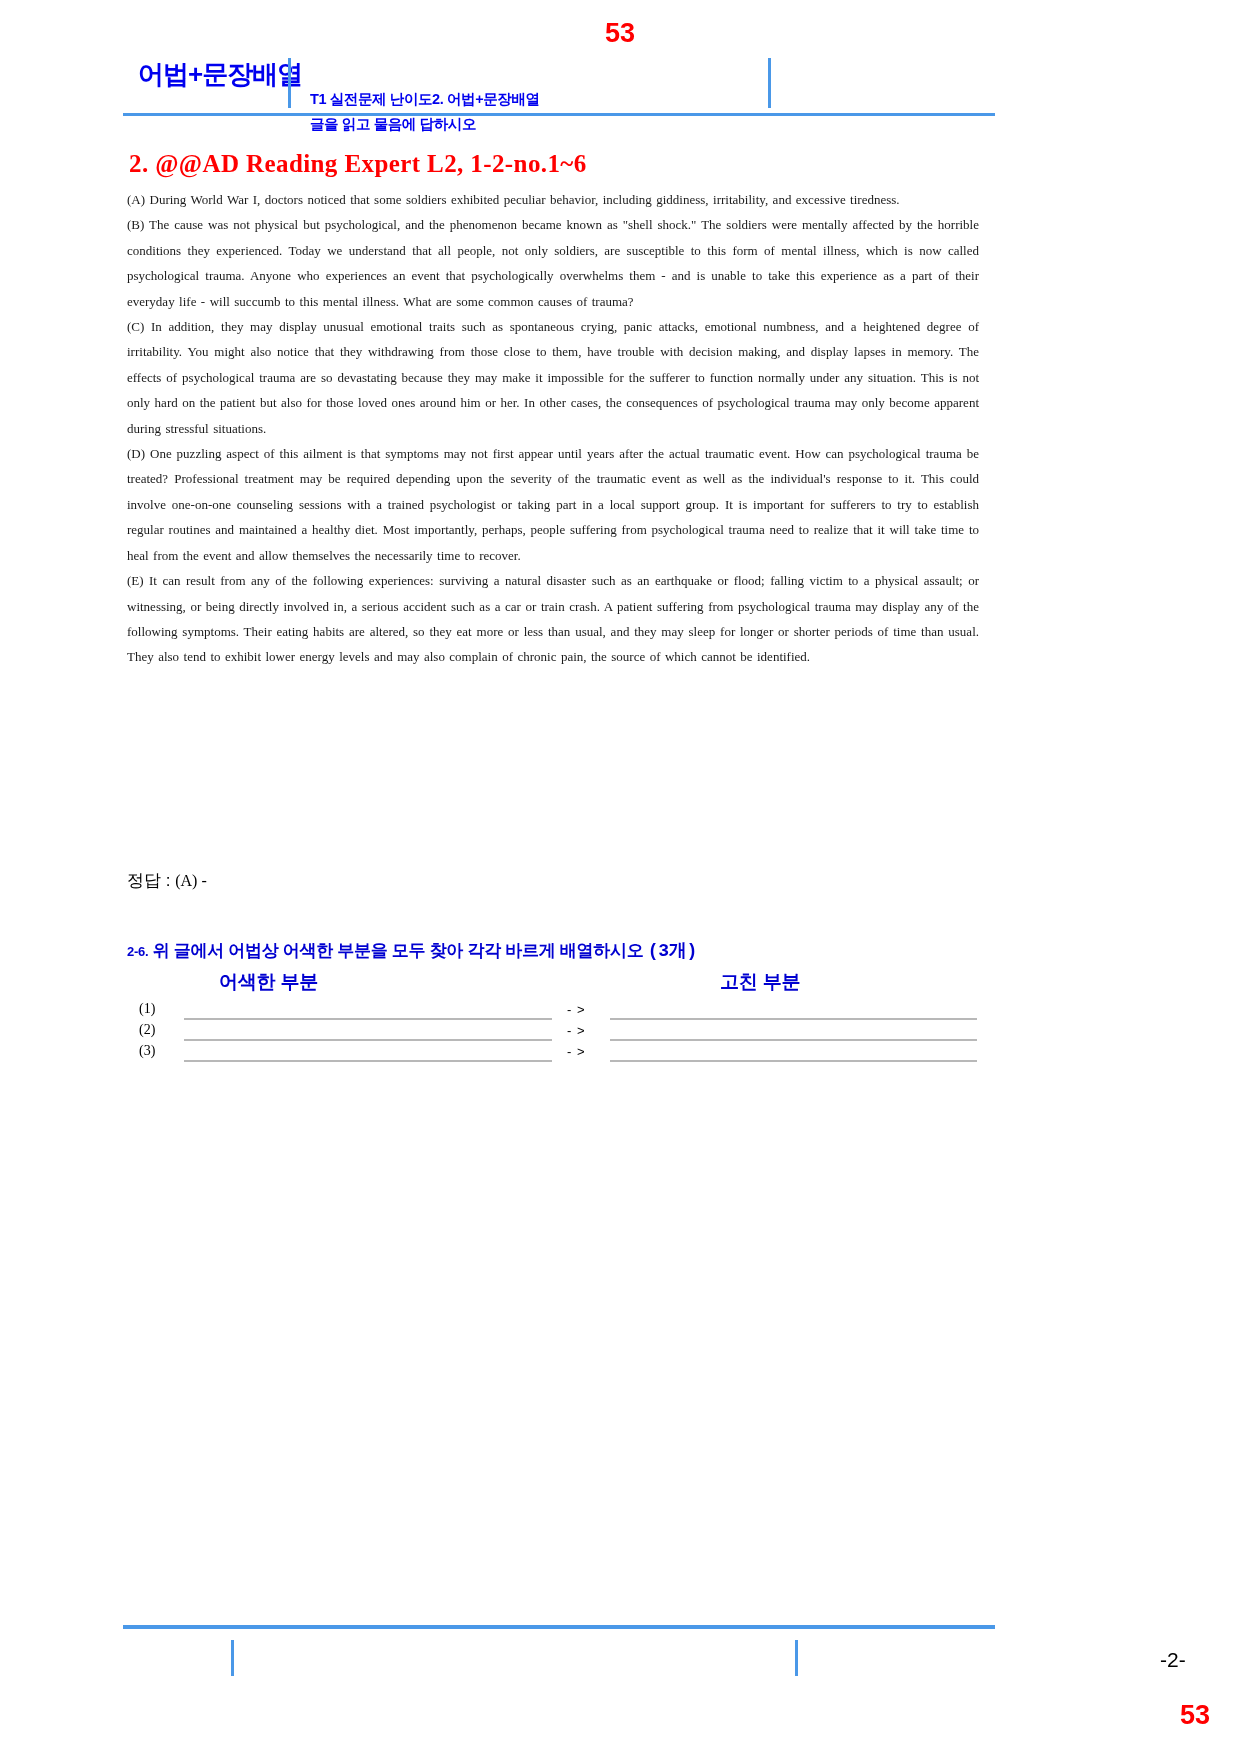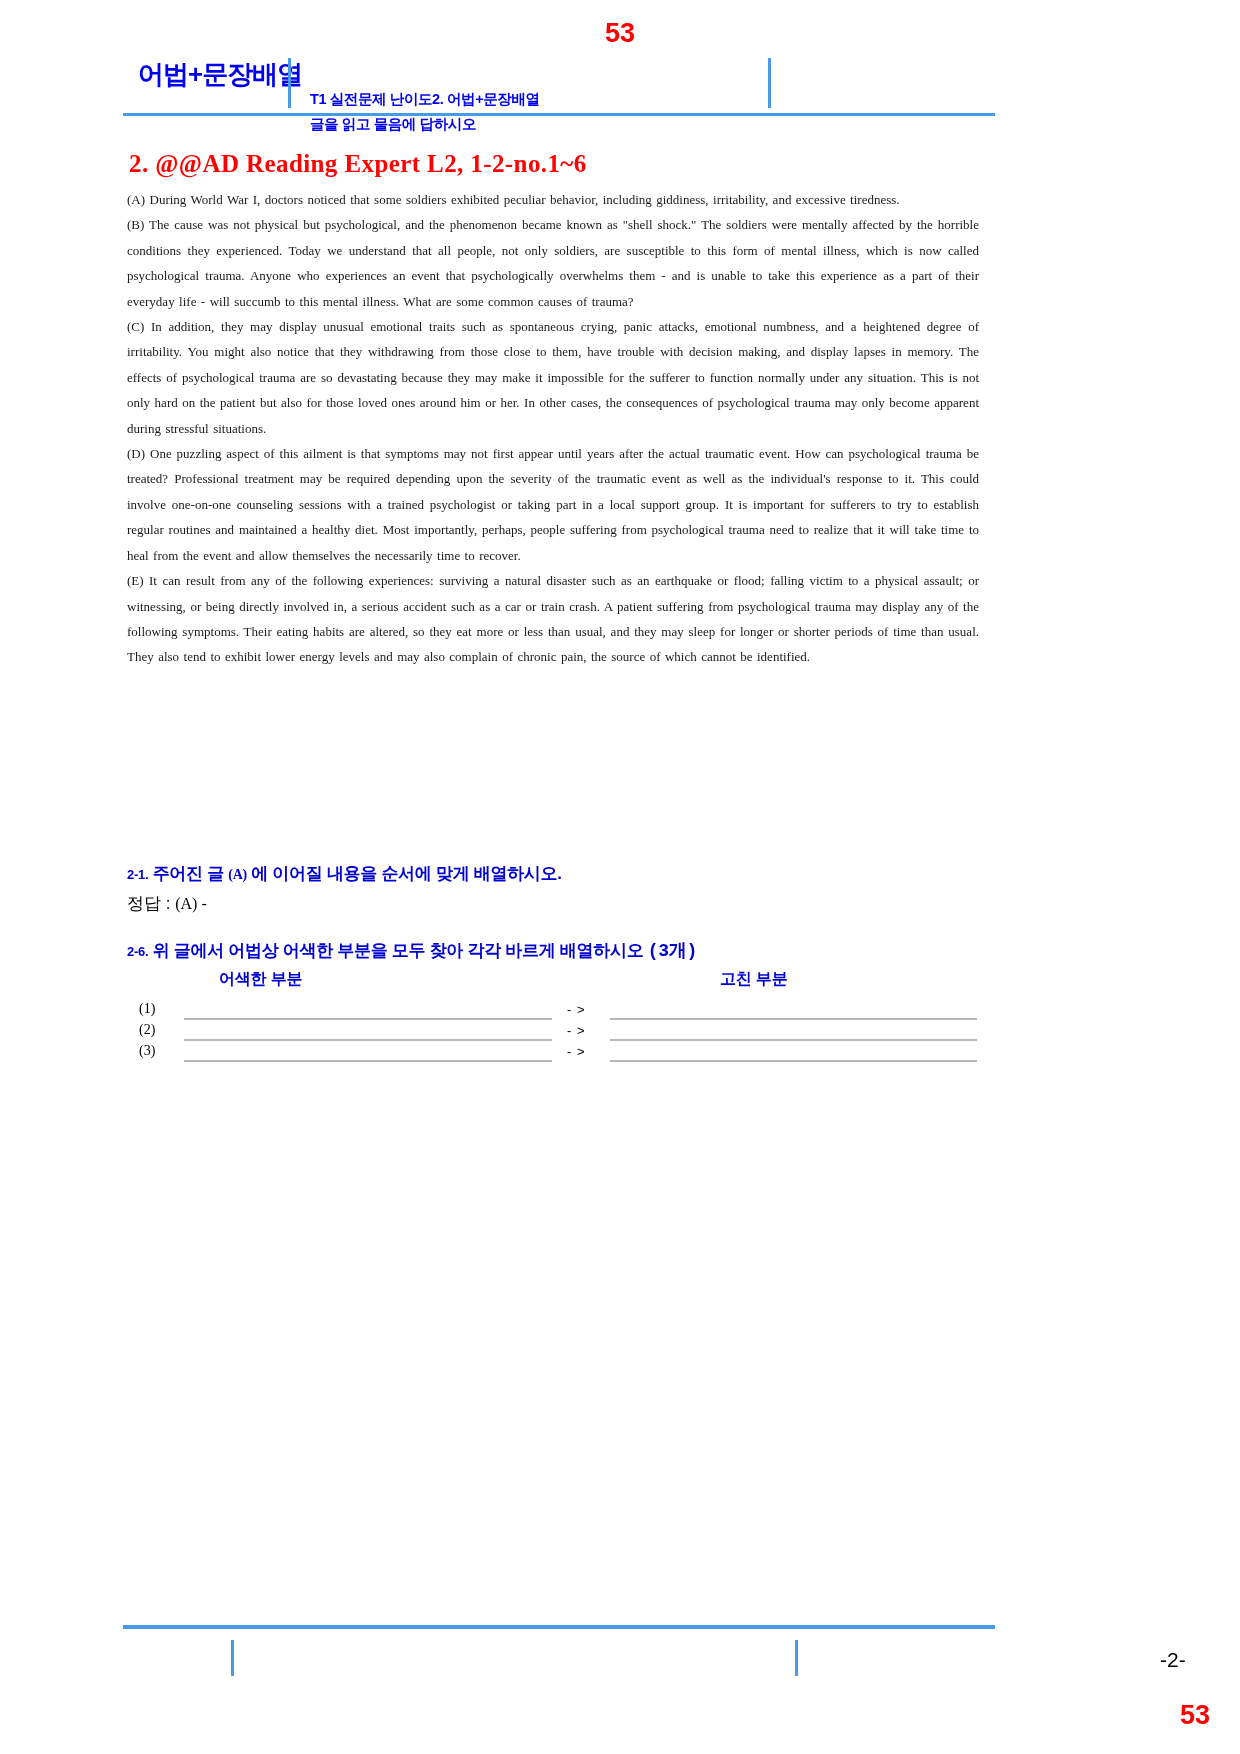--- a/index.html
+++ b/index.html
@@ -168,21 +168,21 @@
     position: relative;
     height: 26px;
     margin-top: 7px;
   }
   .col-head {
     position: absolute;
     top: 0;
     color: #0000d0;
     font-family: "Liberation Sans", "DejaVu Sans", sans-serif;
     font-weight: bold;
-    font-size: 16px;
+    font-size: 19px;
     letter-spacing: -0.2px;
     white-space: nowrap;
   }
   .col-head.left { left: 92px; }
   .col-head.right { left: 593px; }
 
   .answer-rows {
     position: relative;
     margin-top: 8px;
   }
@@ -297,21 +297,20 @@
     <div class="passage">
       <p>(A)    During  World  War  I,  doctors  noticed  that  some  soldiers  exhibited  peculiar  behavior,  including  giddiness,  irritability,  and  excessive  tiredness.</p>
       <p>(B)    The  cause  was  not  physical  but  psychological,  and  the  phenomenon  became  known  as "shell shock."   The  soldiers  were  mentally  affected  by  the  horrible  conditions  they  experienced.   Today  we  understand  that  all  people,  not  only  soldiers,  are  susceptible  to  this  form  of  mental  illness,  which  is  now  called  psychological  trauma.  Anyone  who  experiences  an  event  that  psychologically  overwhelms  them - and  is  unable  to  take  this  experience  as  a  part  of  their  everyday  life - will  succumb  to  this  mental  illness.   What  are  some  common  causes  of  trauma?</p>
       <p>(C)    In  addition,  they  may  display  unusual  emotional  traits  such  as  spontaneous  crying,  panic  attacks,  emotional  numbness,  and  a  heightened  degree  of  irritability.   You  might  also  notice  that  they  withdrawing  from  those  close  to  them,  have  trouble  with  decision  making,  and  display  lapses  in  memory.   The  effects  of  psychological  trauma  are  so  devastating  because  they  may  make  it  impossible  for  the  sufferer  to  function  normally  under  any  situation.  This  is  not  only  hard  on  the  patient  but  also  for  those  loved  ones  around  him  or  her.   In  other  cases,  the  consequences  of  psychological  trauma  may  only  become  apparent  during  stressful  situations.</p>
       <p>(D)    One  puzzling  aspect  of  this  ailment  is  that  symptoms  may  not  first  appear  until  years  after  the  actual  traumatic  event.   How  can  psychological  trauma  be  treated?   Professional  treatment  may  be  required  depending  upon  the  severity  of  the  traumatic  event  as  well  as  the  individual's  response  to  it.   This  could  involve  one-on-one  counseling  sessions  with  a  trained  psychologist  or  taking  part  in  a  local  support  group.   It  is  important  for  sufferers  to  try  to  establish  regular  routines  and  maintained  a  healthy  diet.   Most  importantly,  perhaps,  people  suffering  from  psychological  trauma  need  to  realize  that  it  will  take  time  to  heal  from  the  event  and  allow  themselves  the  necessarily  time  to  recover.</p>
       <p>(E)    It  can  result  from  any  of  the  following  experiences:   surviving  a  natural  disaster  such  as  an  earthquake  or  flood;  falling  victim  to  a  physical  assault;  or  witnessing,  or  being  directly  involved  in,  a  serious  accident  such  as  a  car  or  train  crash.   A  patient  suffering  from  psychological  trauma  may  display  any  of  the  following  symptoms.  Their  eating  habits  are  altered,  so  they  eat  more  or  less  than  usual,  and  they  may  sleep  for  longer  or  shorter  periods  of  time  than  usual.   They  also  tend  to  exhibit  lower  energy  levels  and  may  also  complain  of  chronic  pain,  the  source  of  which  cannot  be  identified.</p>
     </div>
   </div>
 
   <div class="q-block" id="q21">
-    <div class="q-prompt"><span class="qnum">2-1.</span><span> 주어진 글 </span><span class="paren">(A)</span><span> 에 이어질 내용을 순서에 맞게 배열하시오.</span></div>
     <div class="q-answer"><span>정답 : </span><span class="serif">(A) -</span></div>
   </div>
 
   <div class="q-block" id="q22">
     <div class="q-prompt"><span class="qnum">2-6.</span><span> 위 글에서 어법상 어색한 부분을 모두 찾아 각각 바르게 배열하시오 </span><span class="count">(3개)</span></div>
 
     <div class="col-heads">
       <div class="col-head left">어색한 부분</div>
       <div class="col-head right">고친 부분</div>
     </div>

